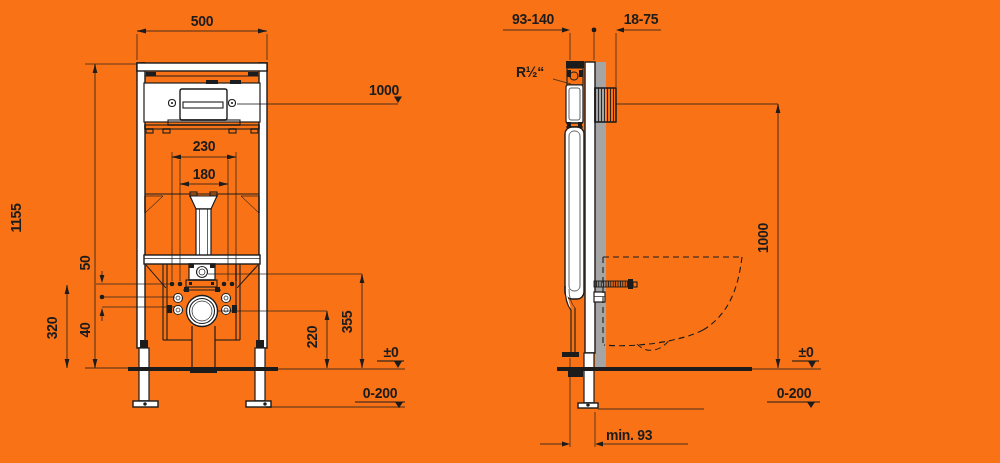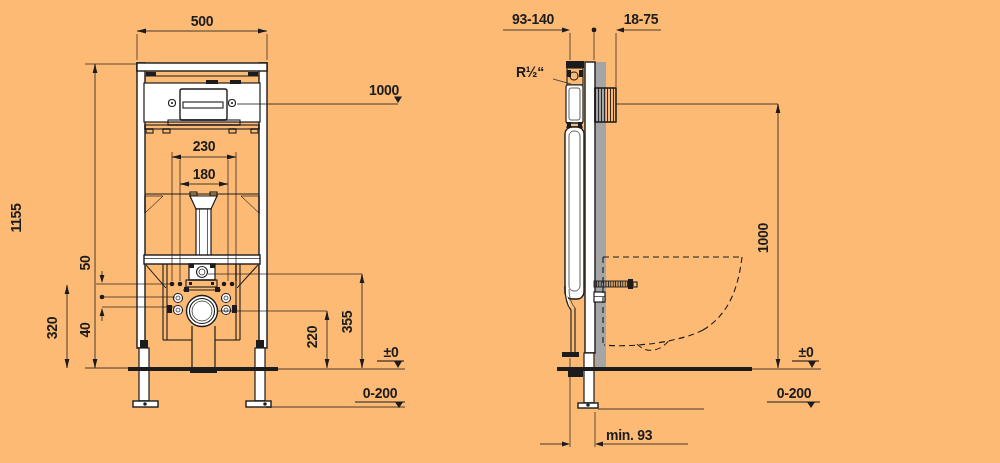--- a/index.html
+++ b/index.html
@@ -1,16 +1,16 @@
 <!DOCTYPE html>
 <html><head>
 <meta charset="utf-8">
 <style>
   html,body{margin:0;padding:0;background:#ffffff;}
-  .stage{position:relative;width:1000px;height:463px;background:#fdba74;overflow:hidden;
+  .stage{position:relative;width:1000px;height:463px;background:#f97316;overflow:hidden;
          font-family:"Liberation Sans", sans-serif;}
   svg{display:block;}
   .dim-text{font-family:"Liberation Sans", sans-serif;font-weight:700;font-size:14px;
             fill:#1c1c1c;letter-spacing:-0.3px;}
   .thin{stroke:#1c1c1c;stroke-width:0.8;fill:none;}
   .xthin{stroke:#1c1c1c;stroke-width:0.7;fill:none;}
   .med{stroke:#1c1c1c;stroke-width:1.1;fill:none;}
   .part{stroke:#1c1c1c;stroke-width:1.2;fill:#ffffff;}
   .part-heavy{stroke:#1c1c1c;stroke-width:1.4;fill:#ffffff;}
   .blk{fill:#1c1c1c;stroke:none;}

